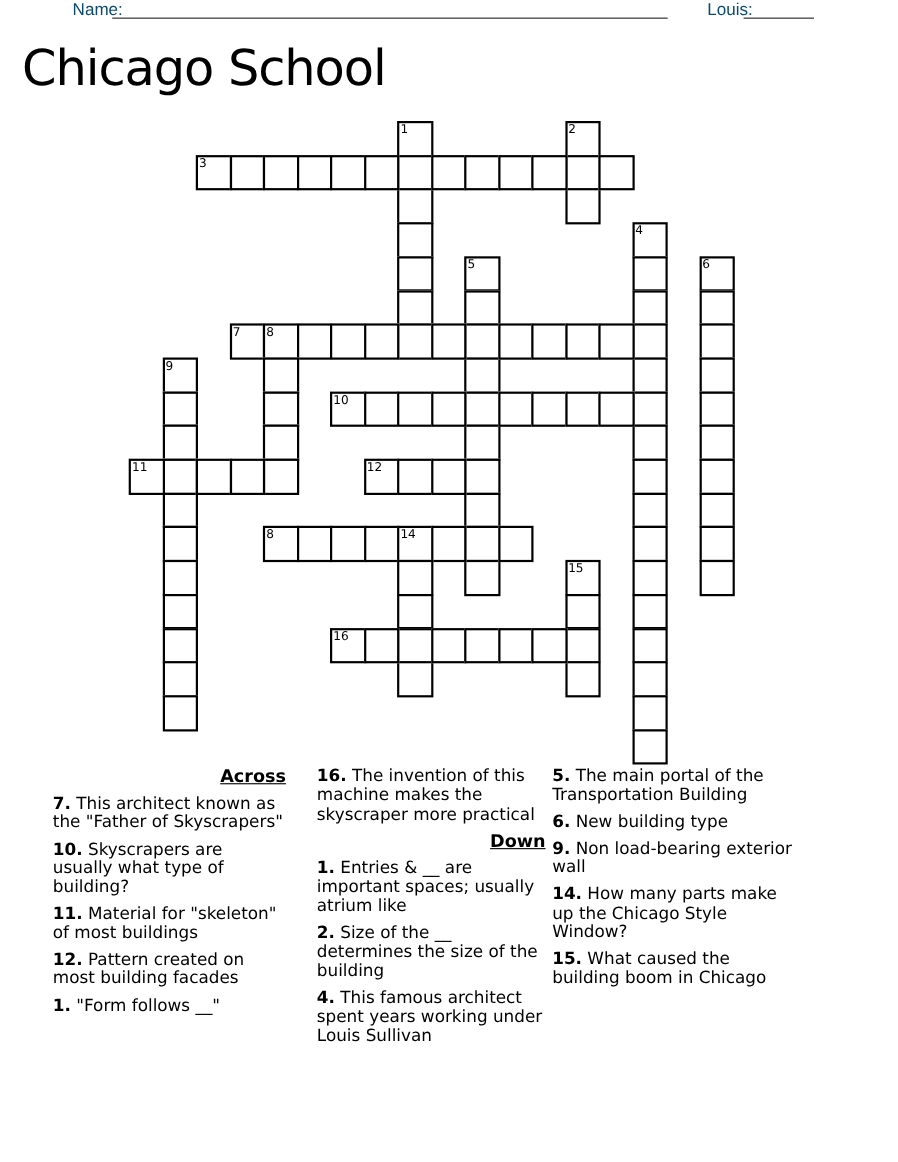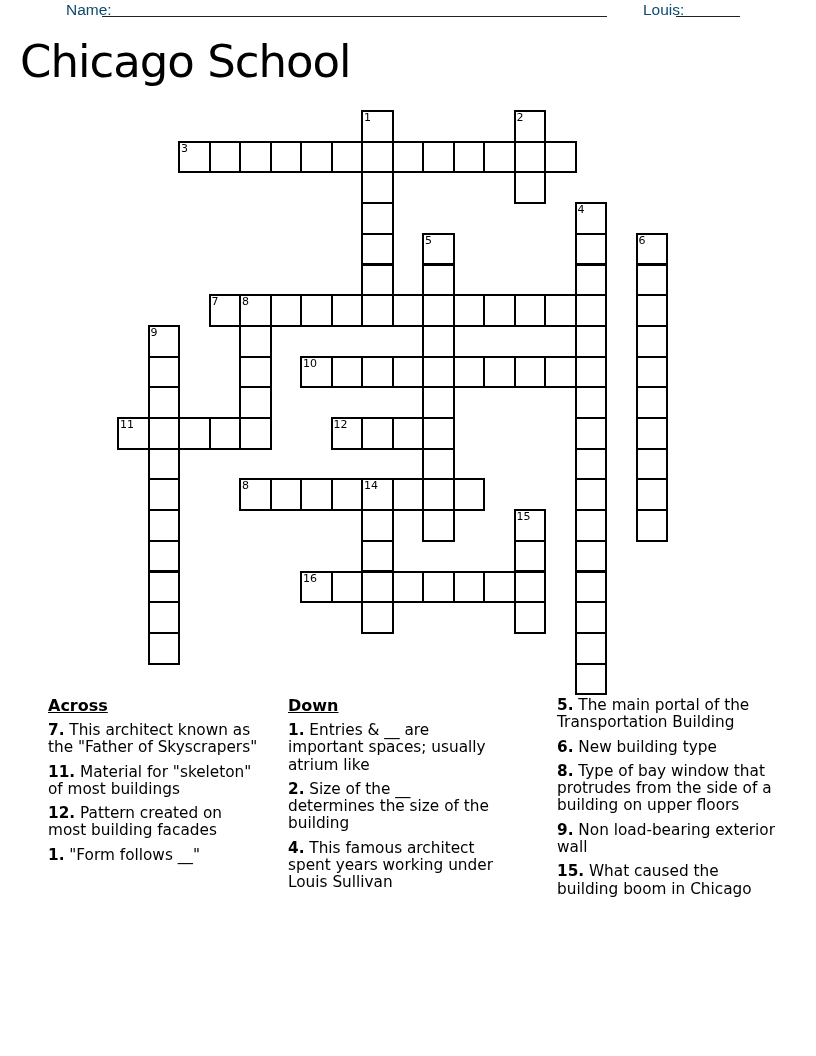--- a/index.html
+++ b/index.html
@@ -52,25 +52,25 @@
     font-family:"DejaVu Sans", sans-serif;
     color:#000;
   }
   
   .clues{
     position:absolute;top:697px;left:0;width:100%;height:330px;
   }
   .clue-col{position:absolute;top:0;}
   .clue-col-1{left:48px;width:212px;}
   .clue-col-2{left:288px;width:208px;}
-  .clue-col-3{left:557px;width:224px;}
+  .clue-col-3{left:502px;width:224px;}
   .clue-header{
     font-size:16px;font-weight:bold;
     text-decoration:underline;
-    margin:0 0 7px 0;line-height:18px;
+    margin:0 0 7px 0;line-height:18px;text-align:right;
   }
   .clue{
     margin:0 0 7px 0;
     font-size:15.3px;line-height:17.3px;
   }
   .clue b{font-weight:bold;}
 </style>
 </head>
 <body>
 
@@ -233,32 +233,34 @@
       <div class="cell" style="left: 274.5px; top: 460.5px;"></div>
       <div class="cell" style="left: 305px; top: 460.5px;"></div>
       <div class="cell" style="left: 335.5px; top: 460.5px;"></div>
       <div class="cell" style="left: 366px; top: 460.5px;"></div>
     </div>
 
   <div class="clues">
     <div class="clue-col clue-col-1">
         <div class="clue-header">Across</div>
         <p class="clue"><b>7.</b> This architect known as the "Father of Skyscrapers"</p>
+        <p class="clue"><b>10.</b> Skyscrapers are usually what type of building?</p>
         <p class="clue"><b>11.</b> Material for "skeleton" of most buildings</p>
         <p class="clue"><b>12.</b> Pattern created on most building facades</p>
         <p class="clue"><b>1.</b> "Form follows __"</p>
       </div>
     <div class="clue-col clue-col-2">
+        <p class="clue"><b>16.</b> The invention of this machine makes the skyscraper more practical</p>
         <div class="clue-header">Down</div>
         <p class="clue"><b>1.</b> Entries &amp; __ are important spaces; usually atrium like</p>
         <p class="clue"><b>2.</b> Size of the __ determines the size of the building</p>
         <p class="clue"><b>4.</b> This famous architect spent years working under Louis Sullivan</p>
       </div>
     <div class="clue-col clue-col-3">
         <p class="clue"><b>5.</b> The main portal of the Transportation Building</p>
         <p class="clue"><b>6.</b> New building type</p>
-        <p class="clue"><b>8.</b> Type of bay window that protrudes from the side of a building on upper floors</p>
         <p class="clue"><b>9.</b> Non load-bearing exterior wall</p>
+        <p class="clue"><b>14.</b> How many parts make up the Chicago Style Window?</p>
         <p class="clue"><b>15.</b> What caused the building boom in Chicago</p>
       </div>
   </div>
 
 </div>
 
 </body></html>

